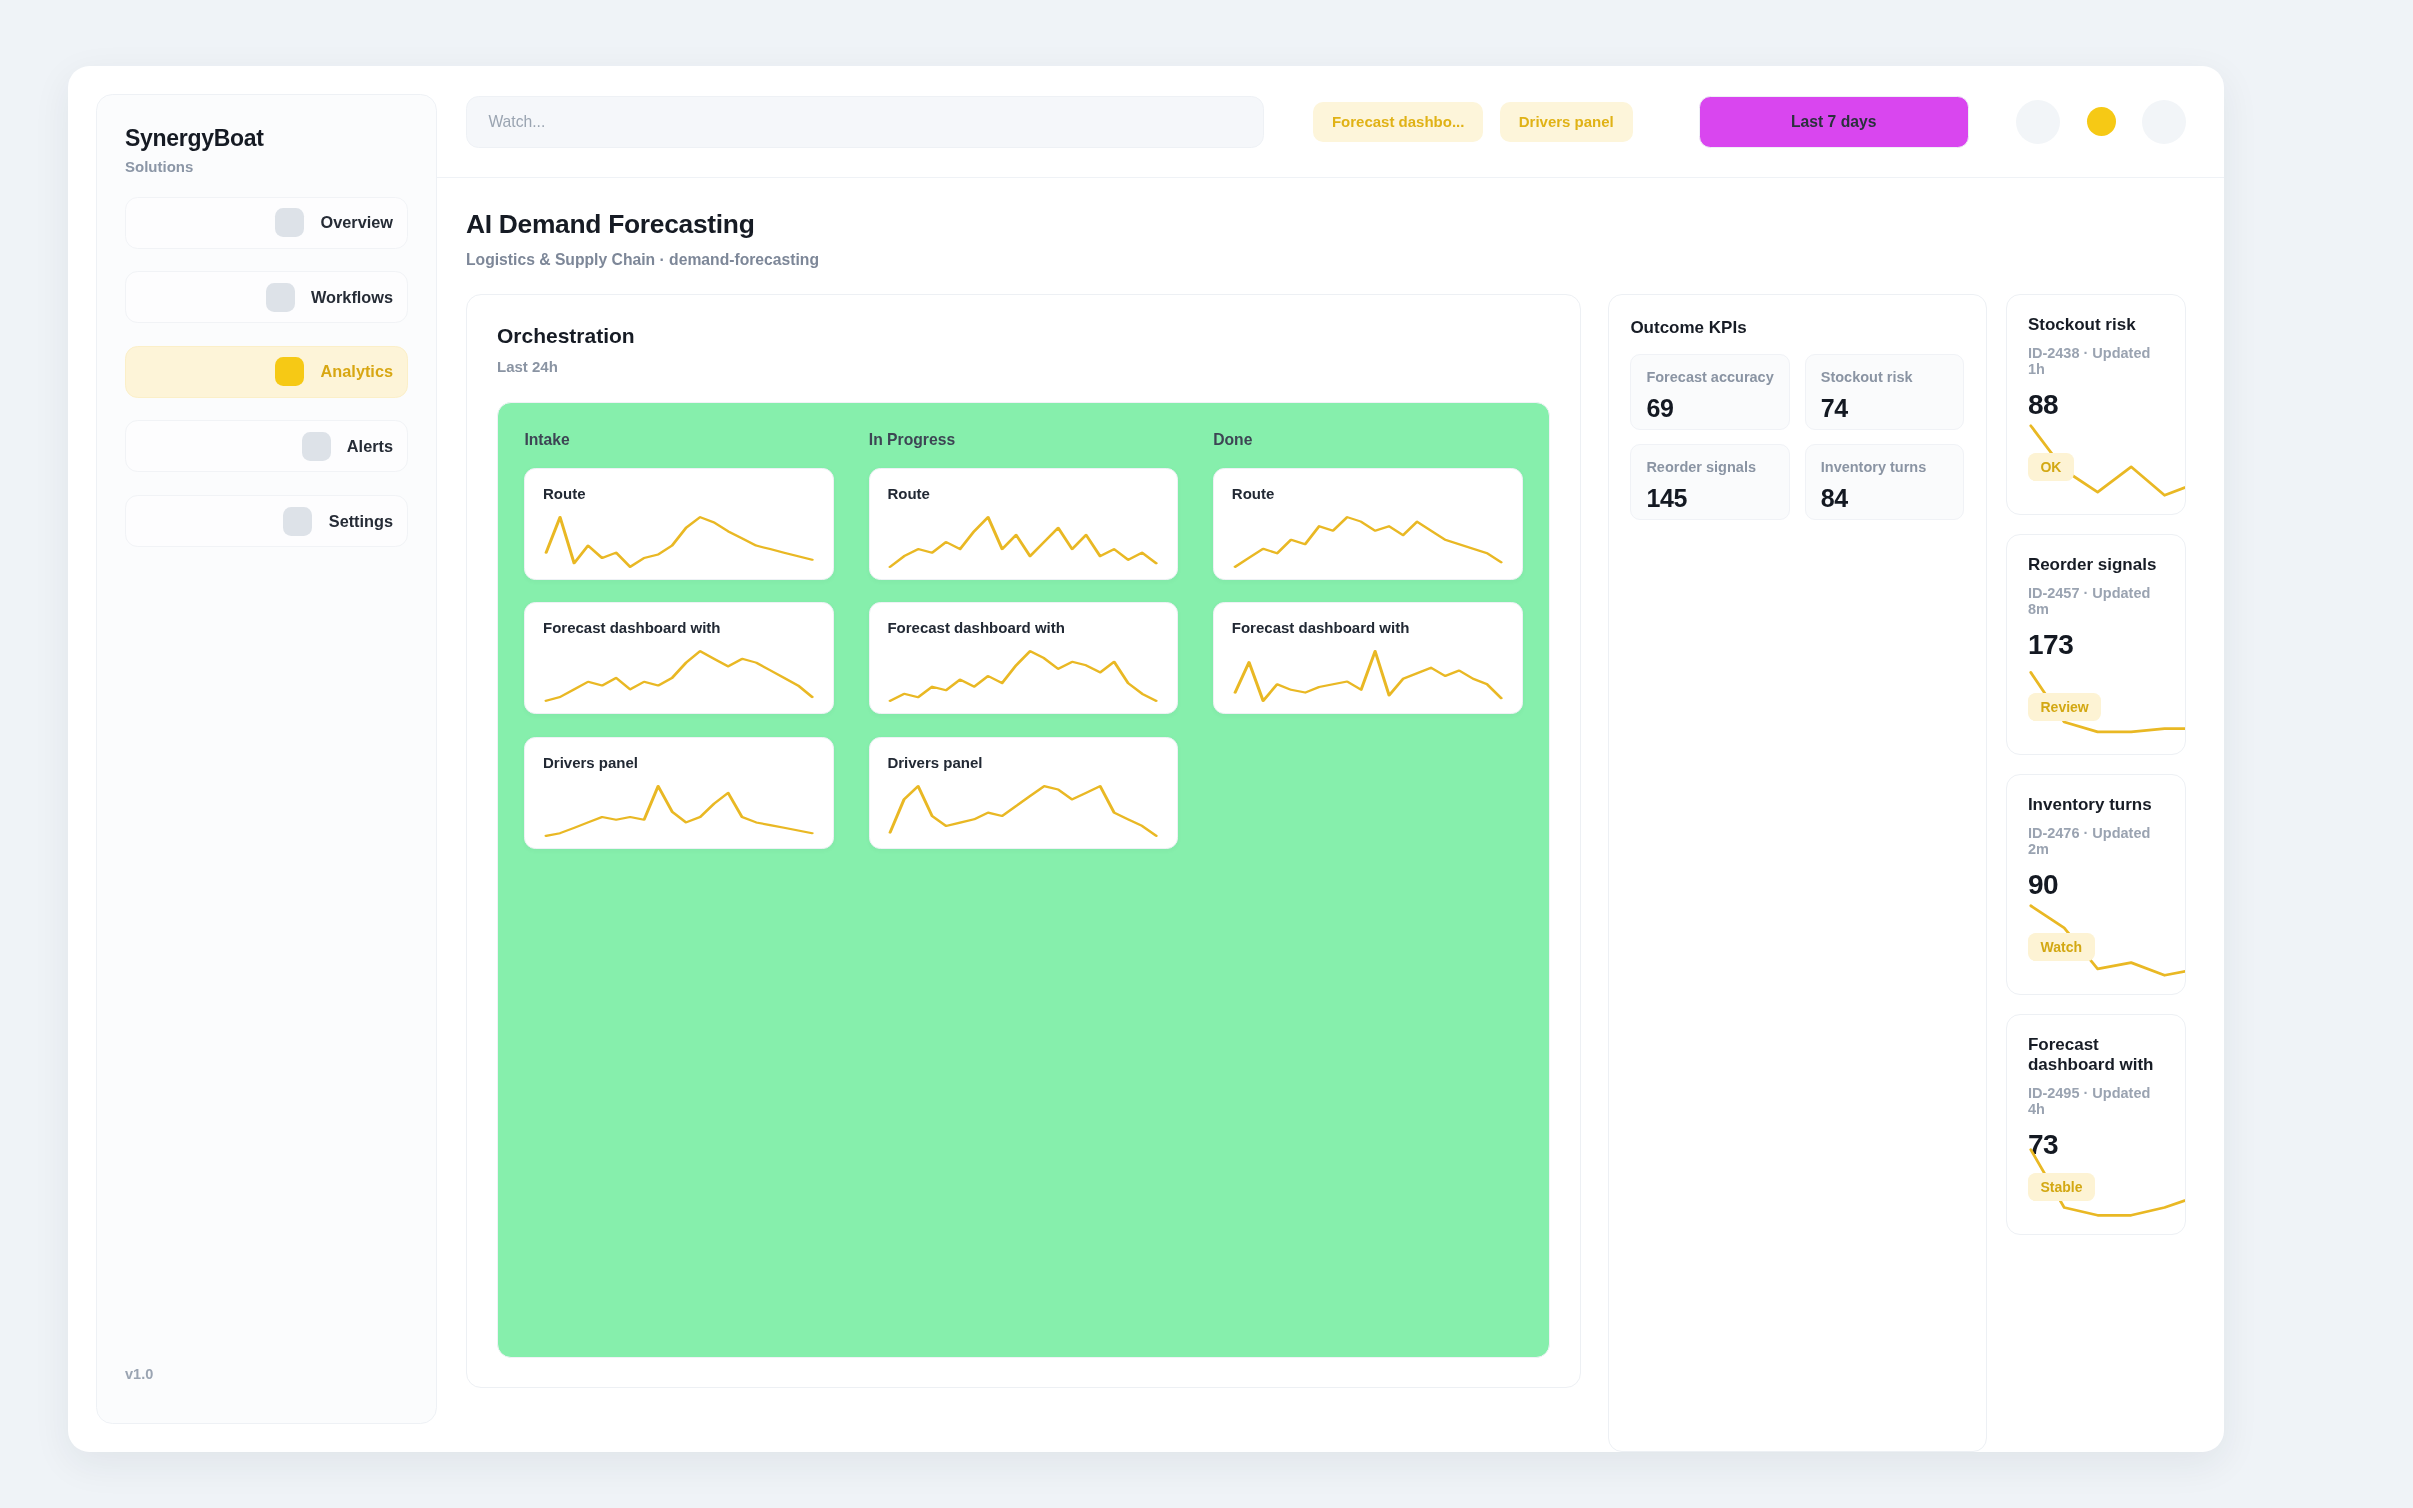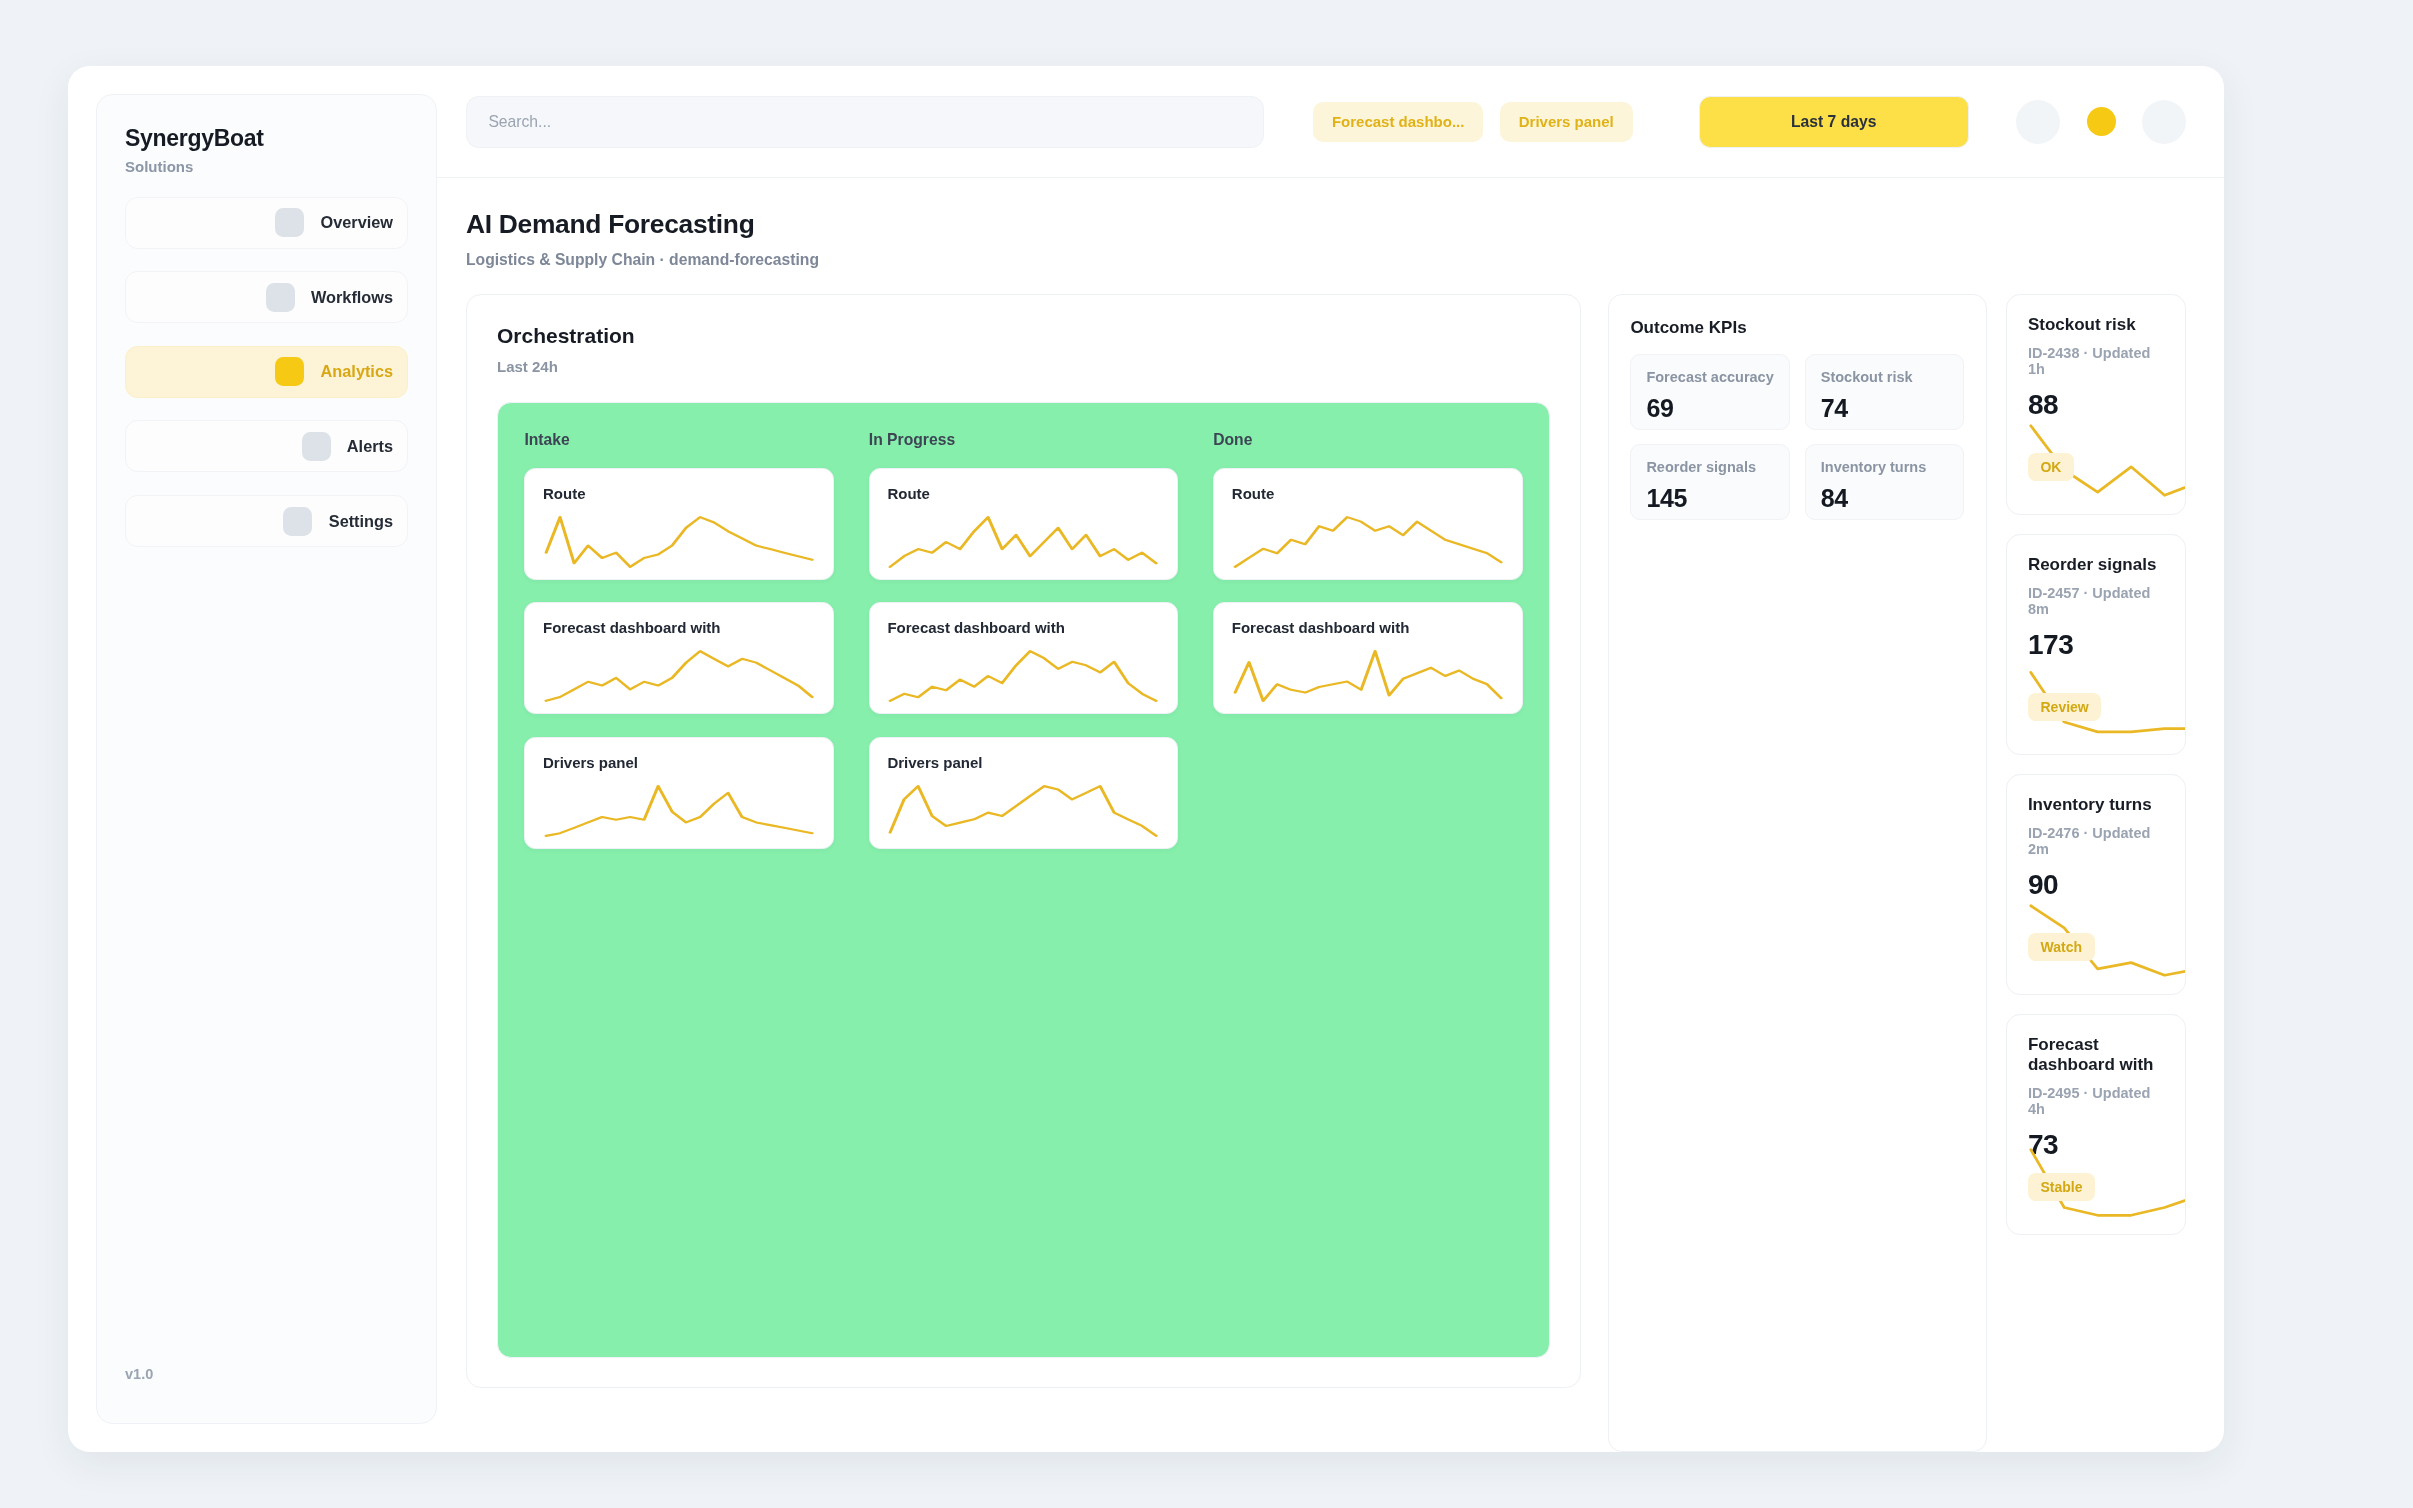--- a/index.html
+++ b/index.html
@@ -93,21 +93,21 @@
     background: #fdf5da;
     display: flex; align-items: center;
     padding: 0 19px;
     font-size: 15px; font-weight: 600; color: #e0b216;
     white-space: nowrap;
   }
   .chip-gap { width: 16.3px; flex: 0 0 16.3px; }
   .spacer { flex: 1; }
   .daterange {
     height: 52px; min-width: 270px;
-    background: #fde047; border: 0.6px solid #eef1f5;
+    background: #d946ef; border: 0.6px solid #eef1f5;
     border-radius: 11.3px;
     display: flex; align-items: center; justify-content: center;
     padding: 0 22.6px;
     font-size: 15.7px; font-weight: 700; color: #2a313c;
   }
   .circles { display: flex; align-items: center; gap: 19px; margin-left: 31px; }
   .circ { width: 44px; height: 44px; border-radius: 50%; background: #f2f5f8; }
   .circ.accent { background: #f6c915; width: 29px; height: 29px; }
   .circ-wrap { width: 44px; height: 44px; display:flex; align-items:center; justify-content:center; }
 
@@ -243,21 +243,21 @@
           <span class="nav-label">Settings</span>
         </div>
       </nav>
     <div class="version">v1.0</div>
   </aside>
 
   <div class="main">
 
     <header class="topbar">
       <div class="search-box">
-        <span class="search-ph">Search...</span>
+        <span class="search-ph">Watch...</span>
       </div>
       <div class="chip-gap"></div>
       <div class="chip">Forecast dashbo...</div>
       <div class="chip">Drivers panel</div>
       <div class="spacer"></div>
       <div class="daterange">Last 7 days</div>
       <div class="circles">
         <div class="circ-wrap">
             <div class="circ"></div>
           </div>

